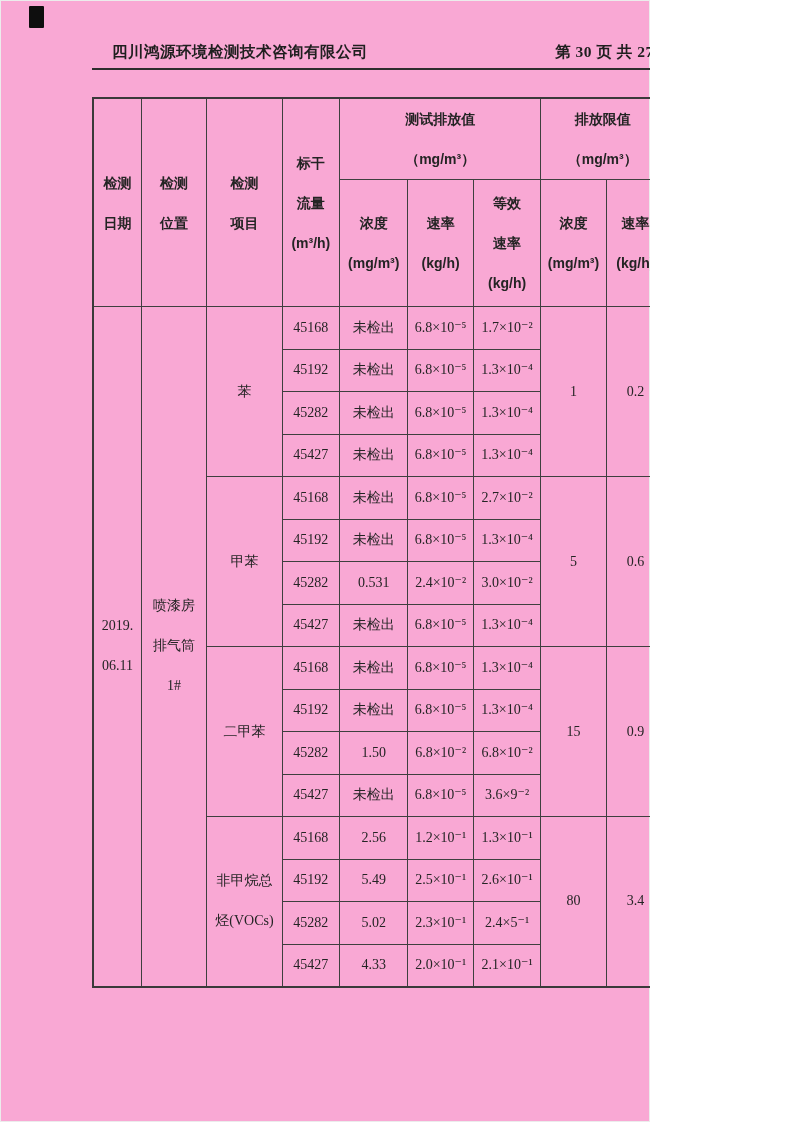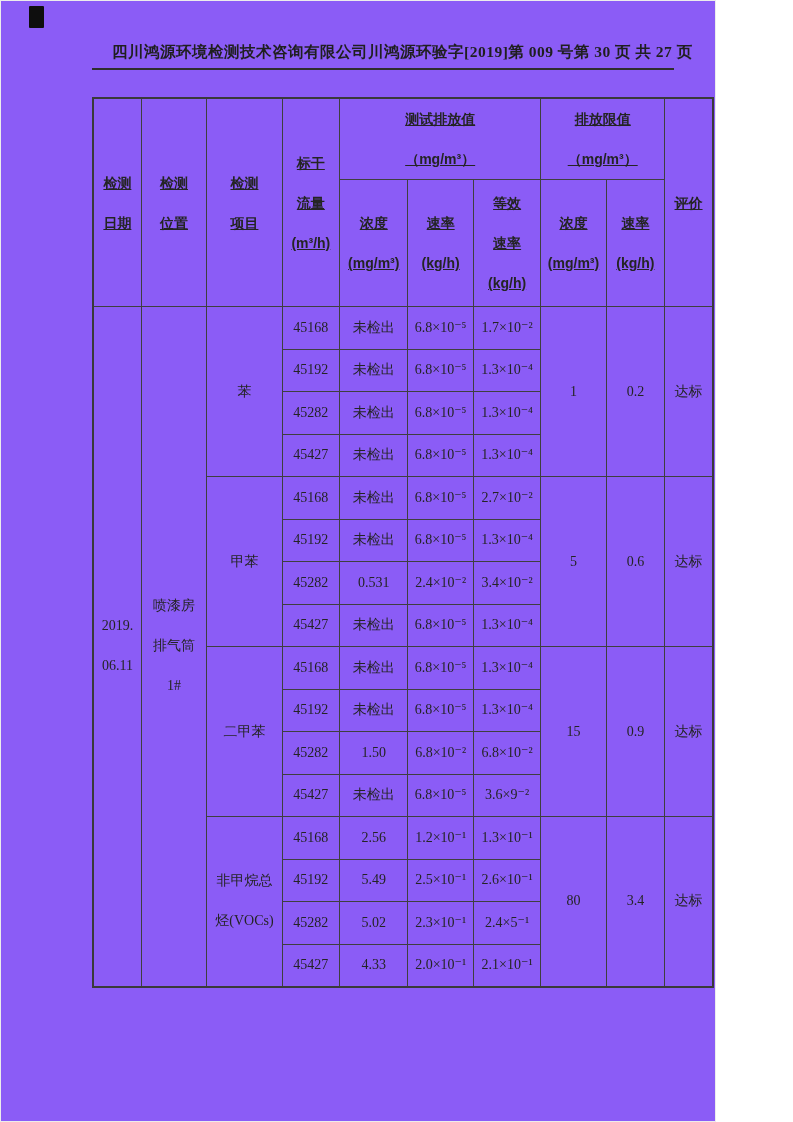--- a/index.html
+++ b/index.html
@@ -3,21 +3,21 @@
 <meta charset="utf-8">
 <style>
   * { margin:0; padding:0; box-sizing:border-box; }
   html,body { background:#ffffff; }
   body {
     width:793px; height:1122px;
     font-family:"Liberation Serif","DejaVu Serif",serif;
     color:#222222;
   }
   .page {
-    position:relative; width:716px; height:1122px; background:#8b5cf6;
+    position:relative; width:650px; height:1122px; background:#f9a8d4;
     overflow:hidden;
     box-shadow: inset 0 0 0 1px #ececec;
     padding-left: 12px;
   }
   .scan-mark {
     position:absolute; left:29px; top:6px; width:15px; height:22px;
     background:#0e0e0e; border-radius:1px;
   }
   .doc-header {
     position:absolute; left:92px; top:42px; width:582px;
@@ -42,33 +42,31 @@
     color:#242424;
   }
   tr.h1 { height:81px; }
   tr.h2 { height:127px; }
   tbody tr.data { height:42.5px; }
   td.hd {
     font-family:"Liberation Sans","DejaVu Sans",sans-serif;
     font-weight:bold;
     font-size:14px;
     color:#1c1c1c;
-    text-decoration:underline;
   }
 </style>
 </head>
 <body>
 
 <div class="page">
 
   <div class="scan-mark"></div>
 
   <div class="doc-header">
     <span>四川鸿源环境检测技术咨询有限公司</span>
-    <span>川鸿源环验字[2019]第 009 号</span>
     <span>第 30 页 共 27 页</span>
   </div>
 
   <table class="report">
     <colgroup>
       <col style="width:48px">
         <col style="width:65px">
         <col style="width:75px">
       <col style="width:57px">
         <col style="width:68px">
@@ -156,21 +154,21 @@
       <tr class="data">
         <td>45192</td>
         <td>未检出</td>
         <td>6.8×10⁻⁵</td>
         <td>1.3×10⁻⁴</td>
       </tr>
       <tr class="data">
         <td>45282</td>
         <td>0.531</td>
         <td>2.4×10⁻²</td>
-        <td>3.4×10⁻²</td>
+        <td>3.0×10⁻²</td>
       </tr>
       <tr class="data">
         <td>45427</td>
         <td>未检出</td>
         <td>6.8×10⁻⁵</td>
         <td>1.3×10⁻⁴</td>
       </tr>
 
       <tr class="data">
         <td rowspan="4">二甲苯</td>

